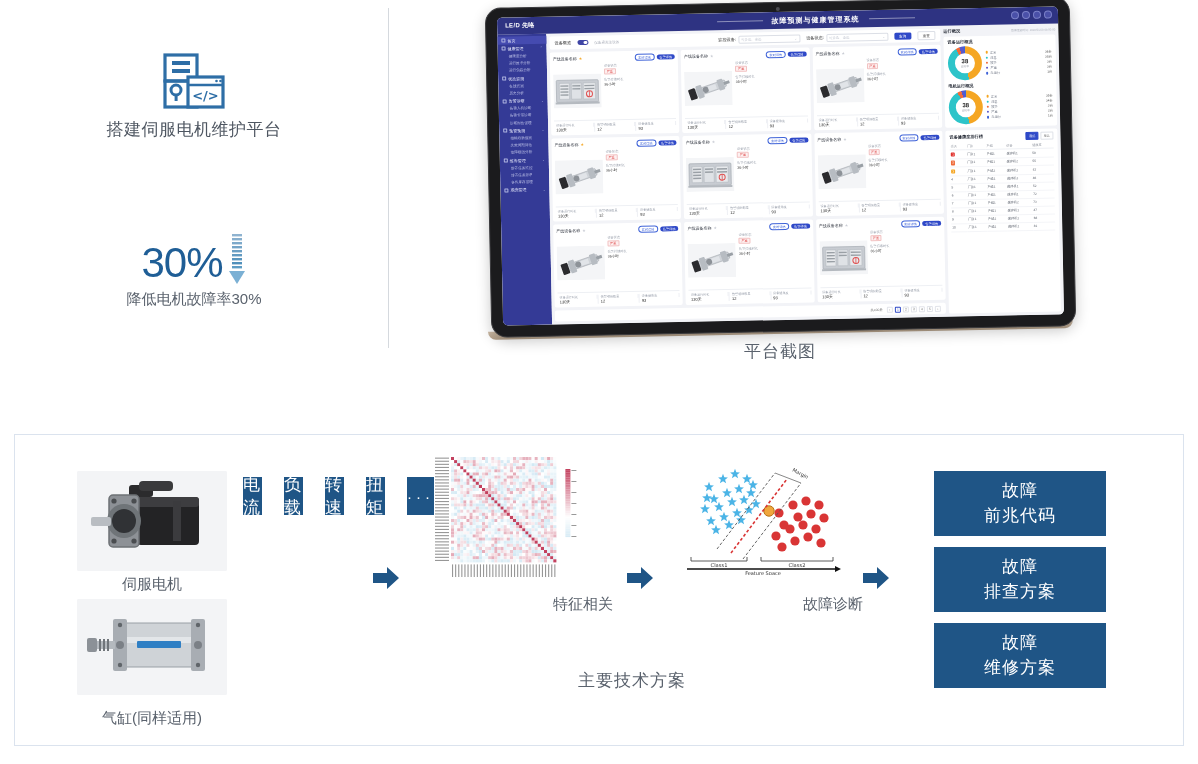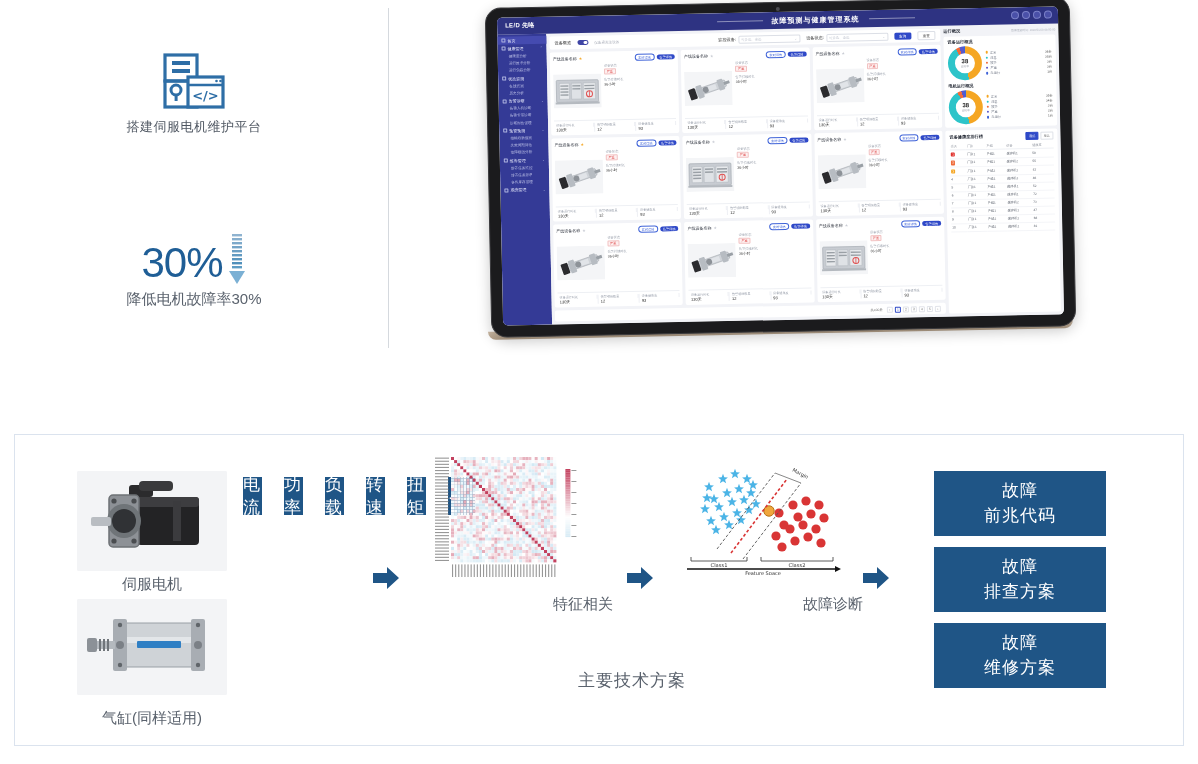--- a/index.html
+++ b/index.html
@@ -18,21 +18,21 @@
   .vdivider {
     position: absolute; left: 388px; top: 8px; width: 1px; height: 340px;
     background: #d5d9de;
   }
   .kpi-icon-wrap {
     position: absolute; left: 0; top: 52px; width: 388px;
     display: flex; justify-content: center;
   }
   .kpi-caption {
     position: absolute; left: 0; top: 118px; width: 388px; text-align: center;
-    font-size: 13px; color: #4e5661; letter-spacing: .5px;
+    font-size: 17px; color: #4e5661; letter-spacing: .5px;
   }
   .kpi-number-row {
     position: absolute; left: 0; top: 238px; width: 388px;
     display: flex; align-items: center; justify-content: center; gap: 2px;
   }
   .kpi-number {
     font-size: 42px; font-weight: normal; color: #1f5e96; line-height: 1;
     letter-spacing: -1px;
   }
   .kpi-arrow { position: relative; width: 20px; height: 56px; margin-left: 2px; margin-top: -6px; }
@@ -993,20 +993,21 @@
                 </table>
               </div>
             </div>
 
           </div>
         </div>
 
       </div>
     </div>
   </div>
+  <div class="tablet-caption">平台截图</div>
 
   <div class="bottom-box">
     <div class="flow">
 
       <div class="thumb" style="left:62px; top:36px; width:150px; height:100px;">
         <svg width="150" height="100" viewBox="0 0 150 100">
           <rect width="150" height="100" fill="#f3f4f6"></rect>
           <rect x="52" y="14" width="24" height="12" rx="3" fill="#2b2b2d"></rect>
           <rect x="62" y="10" width="34" height="10" rx="4" fill="#3a3a3c"></rect>
           <rect x="60" y="26" width="62" height="48" rx="4" fill="#232325"></rect>
@@ -1044,21 +1045,20 @@
           <rect x="10" y="39" width="10" height="14" rx="2" fill="#8c9197"></rect>
           <rect x="22" y="40" width="2" height="12" fill="#70757a"></rect>
           <rect x="26" y="40" width="2" height="12" fill="#70757a"></rect>
           <rect x="30" y="40" width="2" height="12" fill="#70757a"></rect>
         </svg>
       </div>
       <div class="thumb-cap" style="left:47px; top:262px;margin-top:12px;">气缸(同样适用)</div>
 
       <div class="tagcol" id="tagcol">
           <div class="tag">电流</div>
-          <div class="tag">功率</div>
           <div class="tag">负载</div>
           <div class="tag">转速</div>
           <div class="tag">扭矩</div>
           <div class="tag dots">···</div>
         </div>
 
       <div class="arrow" style="left:358px; top:132px;">
         <svg width="26" height="22" viewBox="0 0 26 22">
             <polygon points="0,6 14,6 14,0 26,11 14,22 14,16 0,16" fill="#1f5586"></polygon>
           </svg>

